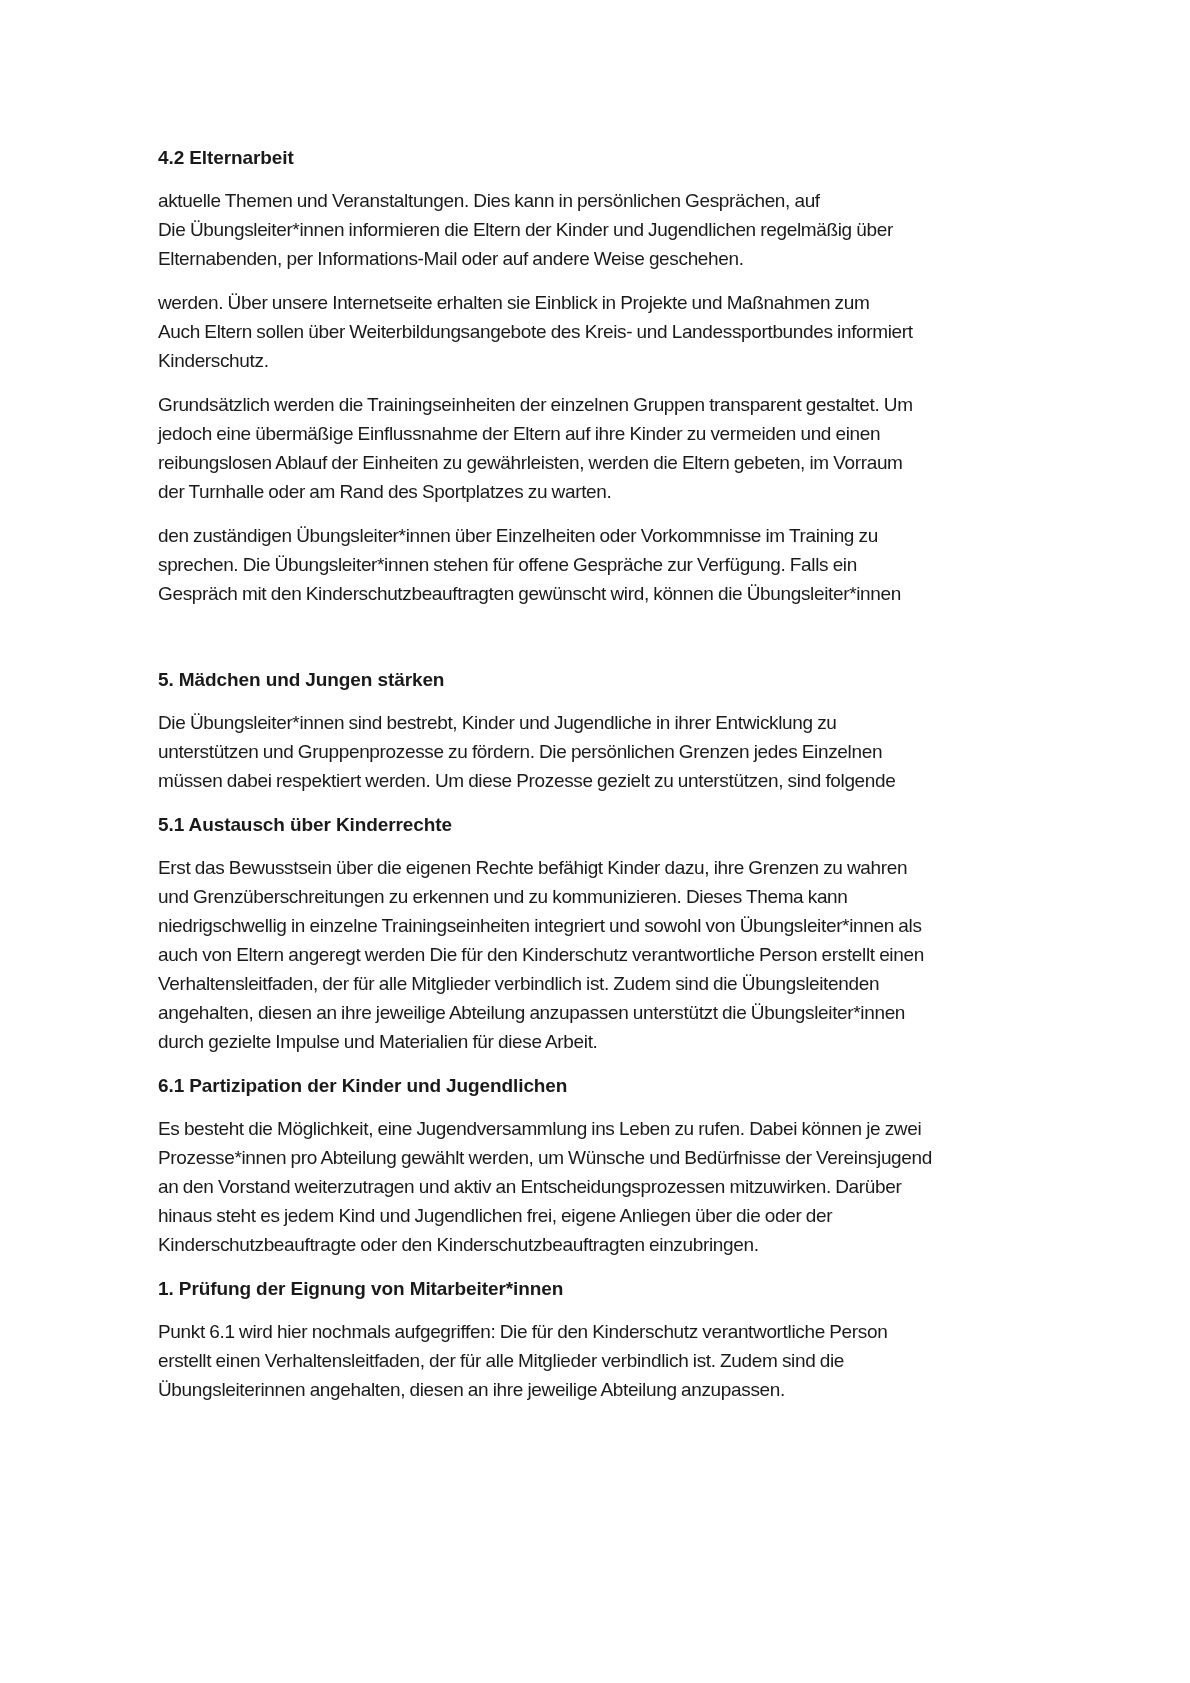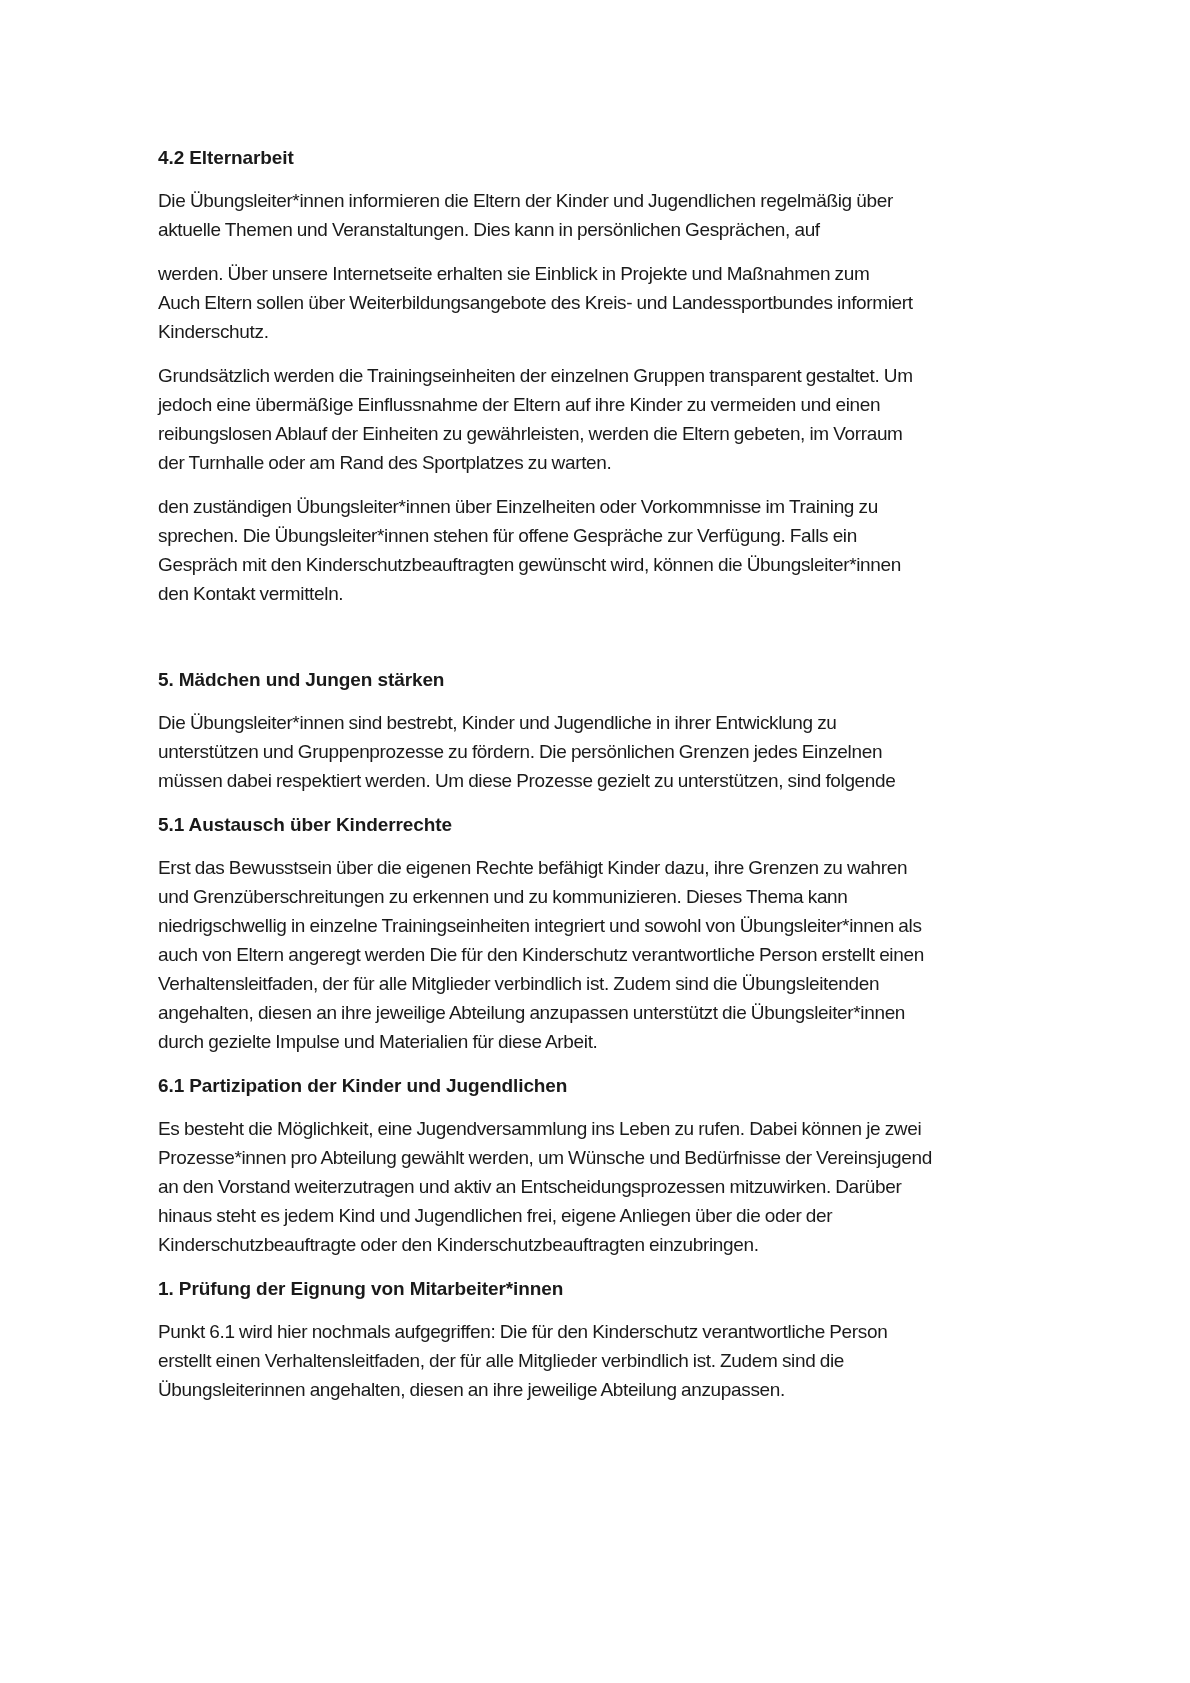--- a/index.html
+++ b/index.html
@@ -44,39 +44,39 @@
     }
   </style>
 </head>
 <body>
 
 <div class="page">
 
   <section>
     <h2 class="heading">4.2 Elternarbeit</h2>
     <p class="para">
+      <span class="line">aktuelle Themen und Veranstaltungen. Dies kann in persönlichen Gesprächen, auf</span>
       <span class="line">Die Übungsleiter*innen informieren die Eltern der Kinder und Jugendlichen regelmäßig über</span>
-      <span class="line">aktuelle Themen und Veranstaltungen. Dies kann in persönlichen Gesprächen, auf</span>
+      <span class="line">Elternabenden, per Informations-Mail oder auf andere Weise geschehen.</span>
     </p>
     <p class="para">
       <span class="line">werden. Über unsere Internetseite erhalten sie Einblick in Projekte und Maßnahmen zum</span>
       <span class="line">Auch Eltern sollen über Weiterbildungsangebote des Kreis- und Landessportbundes informiert</span>
       <span class="line">Kinderschutz.</span>
     </p>
     <p class="para">
       <span class="line">Grundsätzlich werden die Trainingseinheiten der einzelnen Gruppen transparent gestaltet. Um</span>
       <span class="line">jedoch eine übermäßige Einflussnahme der Eltern auf ihre Kinder zu vermeiden und einen</span>
       <span class="line">reibungslosen Ablauf der Einheiten zu gewährleisten, werden die Eltern gebeten, im Vorraum</span>
       <span class="line">der Turnhalle oder am Rand des Sportplatzes zu warten.</span>
     </p>
     <p class="para">
       <span class="line">den zuständigen Übungsleiter*innen über Einzelheiten oder Vorkommnisse im Training zu</span>
       <span class="line">sprechen. Die Übungsleiter*innen stehen für offene Gespräche zur Verfügung. Falls ein</span>
       <span class="line">Gespräch mit den Kinderschutzbeauftragten gewünscht wird, können die Übungsleiter*innen</span>
-      <span class="line">den Kontakt vermitteln.</span>
     </p>
   </section>
 
   <div class="section-gap"></div>
 
   <section>
     <h2 class="heading">5. Mädchen und Jungen stärken</h2>
     <p class="para">
       <span class="line">Die Übungsleiter*innen sind bestrebt, Kinder und Jugendliche in ihrer Entwicklung zu</span>
       <span class="line">unterstützen und Gruppenprozesse zu fördern. Die persönlichen Grenzen jedes Einzelnen</span>

